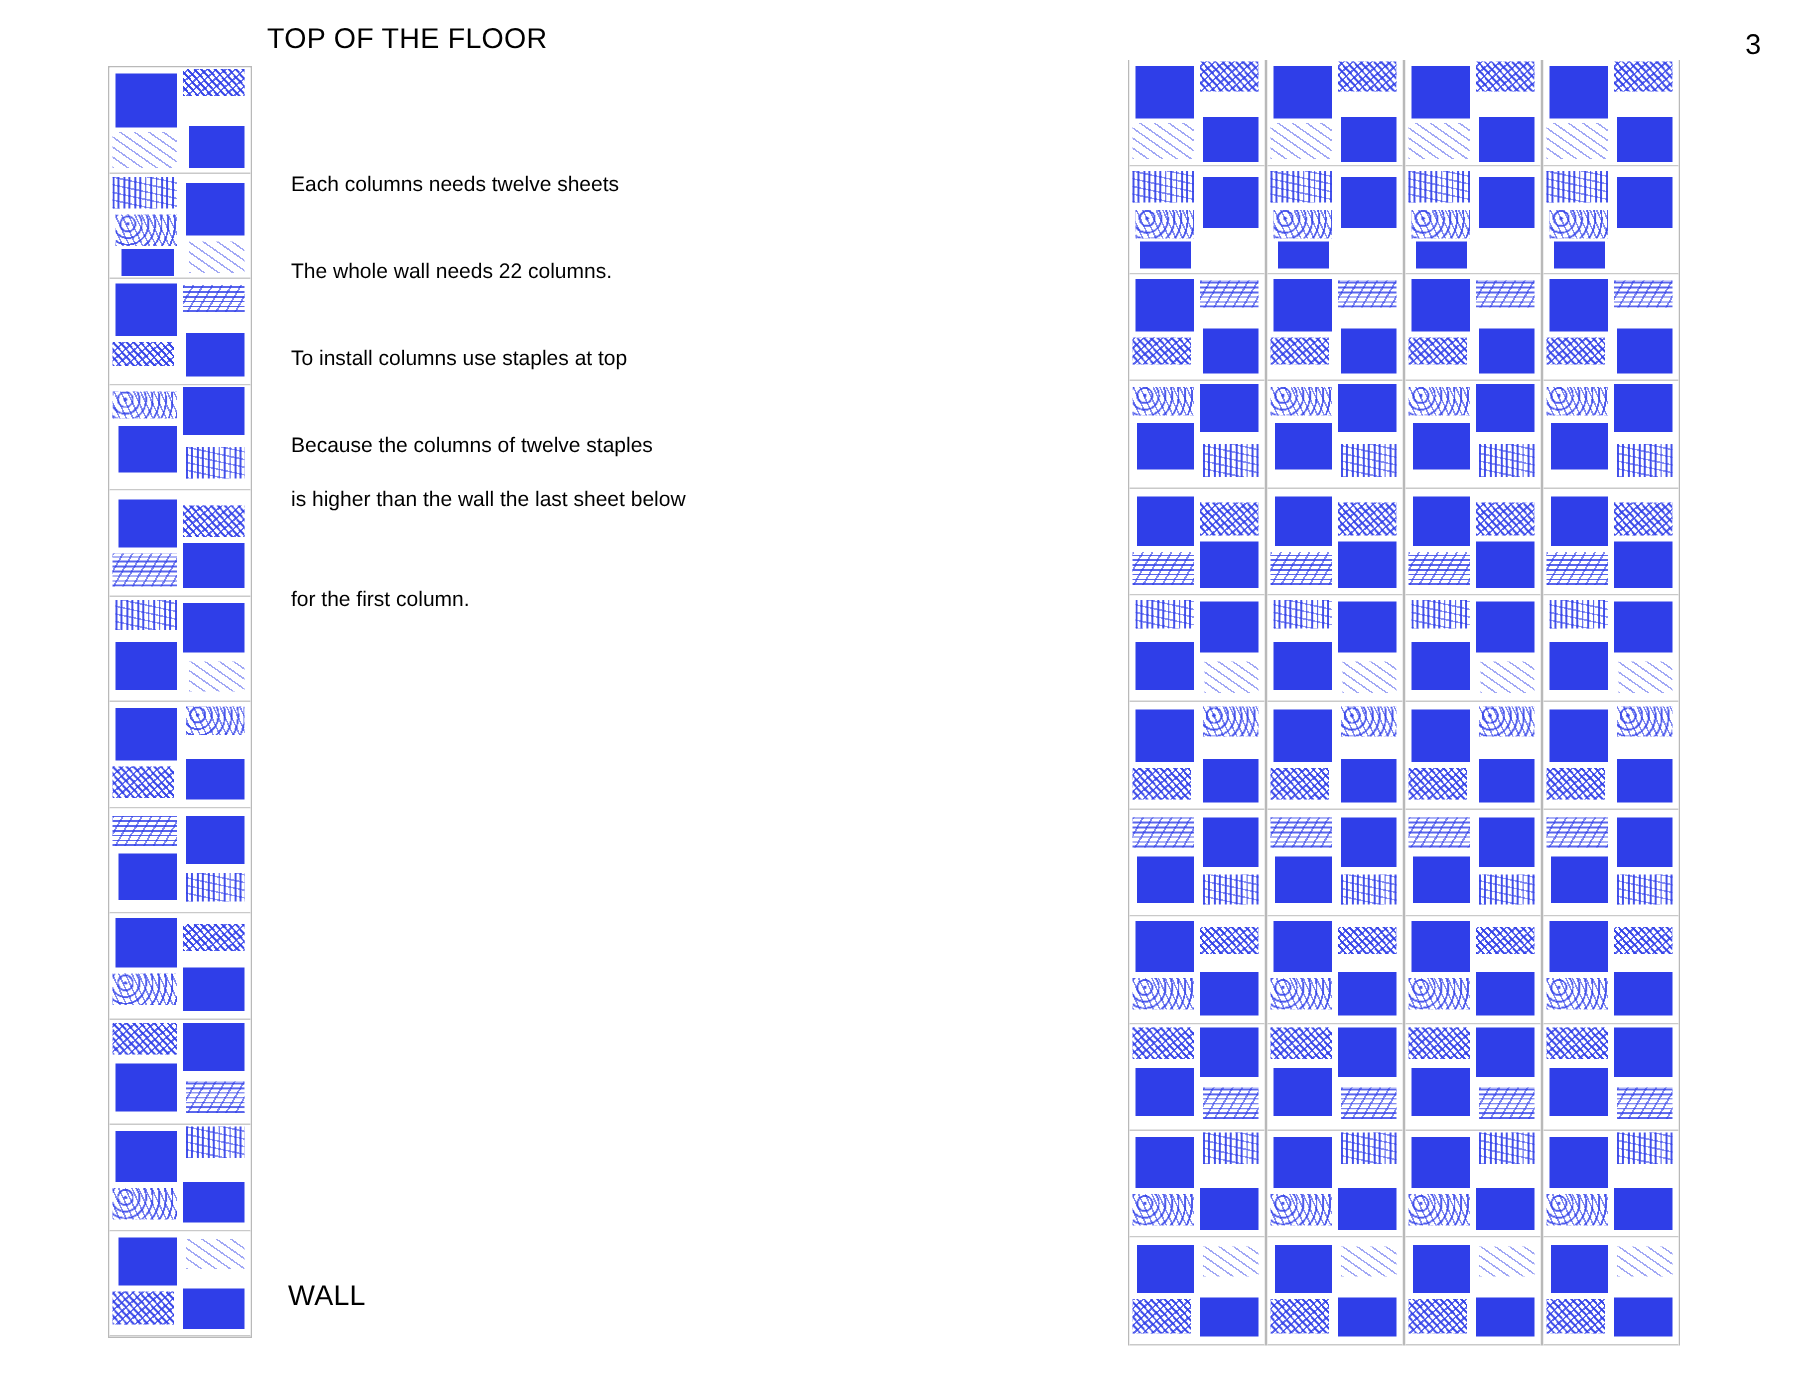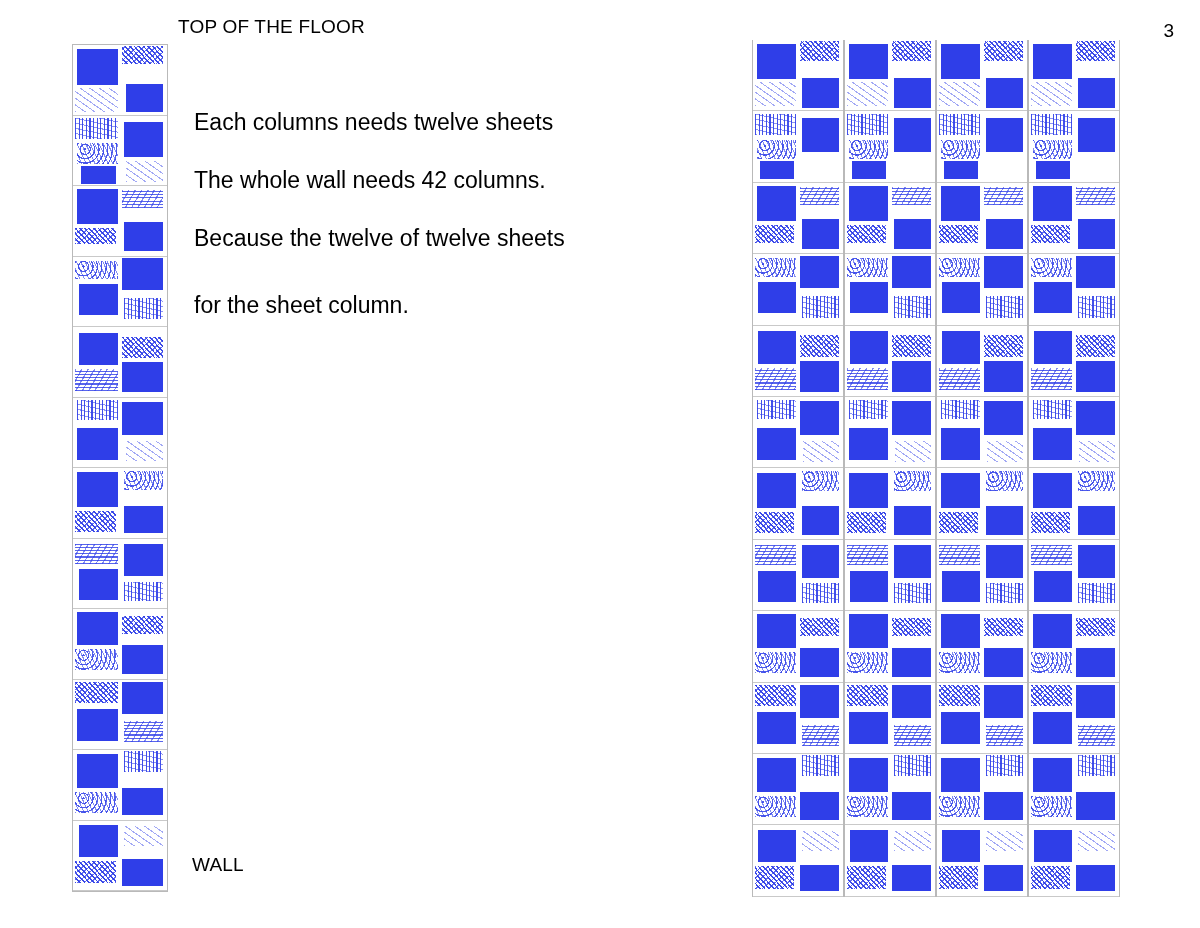--- a/index.html
+++ b/index.html
@@ -42,21 +42,21 @@
     top: 854px;
     font-size: 19px;
     letter-spacing: 0.2px;
   }
 
   .body-text {
     position: absolute;
     left: 194px;
     top: 104px;
     width: 520px;
-    font-size: 23px;
+    font-size: 14px;
     line-height: 36px;
   }
   .para {
     margin: 0 0 22px 0;
   }
   .para.tight {
     margin-bottom: 0;
   }
   .para-line {
     display: block;
@@ -527,26 +527,30 @@
   </div>
 
   <div class="label-top">TOP OF THE FLOOR</div>
   <div class="page-number">3</div>
 
   <div class="body-text">
     <p class="para">
       <span class="para-line">Each columns needs twelve sheets</span>
     </p>
     <p class="para">
-      <span class="para-line">The whole wall needs 42 columns.</span>
+      <span class="para-line">The whole wall needs 22 columns.</span>
     </p>
     <p class="para">
-      <span class="para-line">Because the twelve of twelve sheets</span>
+      <span class="para-line">To install columns use staples at top</span>
+    </p>
+    <p class="para">
+      <span class="para-line">Because the columns of twelve staples</span>
+      <span class="para-line">is higher than the wall the last sheet below</span>
     </p>
     <div class="spacer-1"></div>
     <p class="para tight">
-      <span class="para-line">for the sheet column.</span>
+      <span class="para-line">for the first column.</span>
     </p>
   </div>
 
   <div class="label-floor">WALL</div>
 
 </div>
 
 </body></html>

